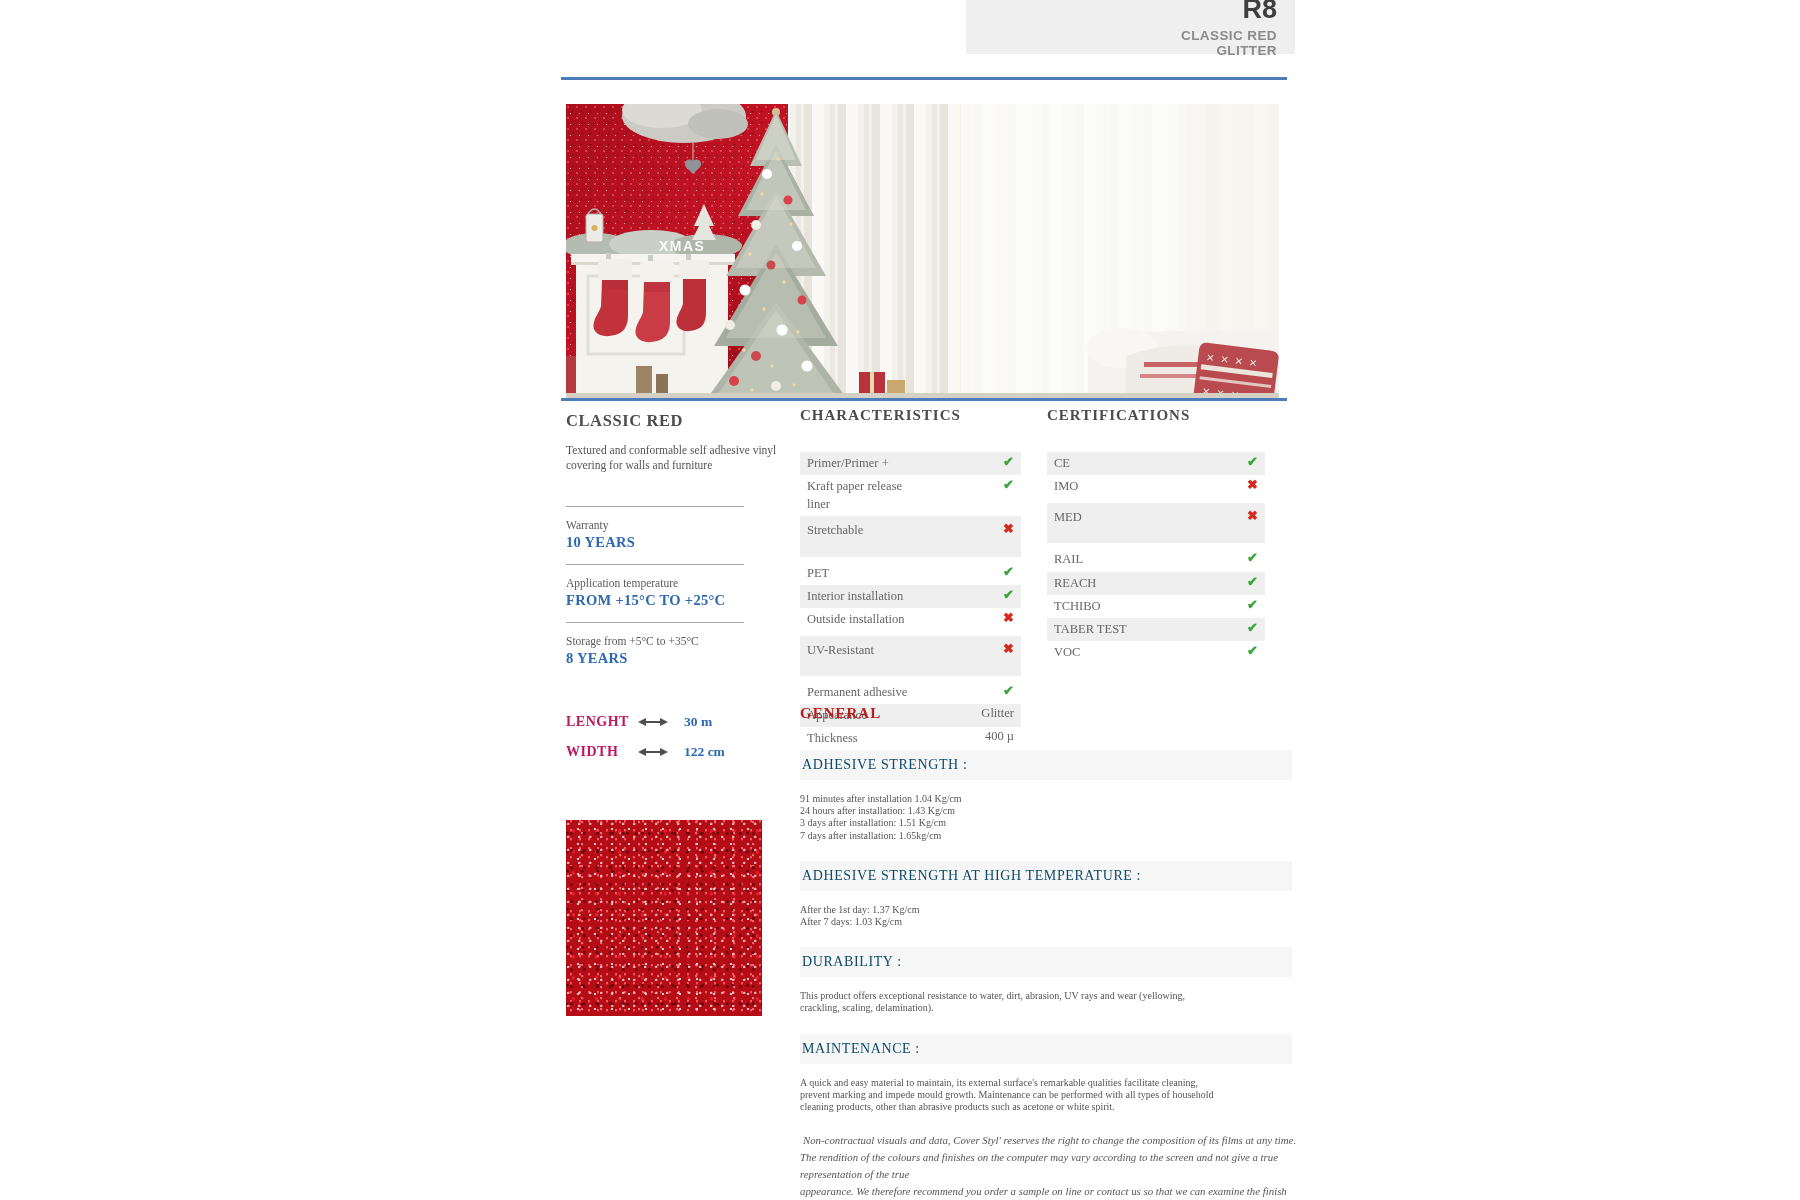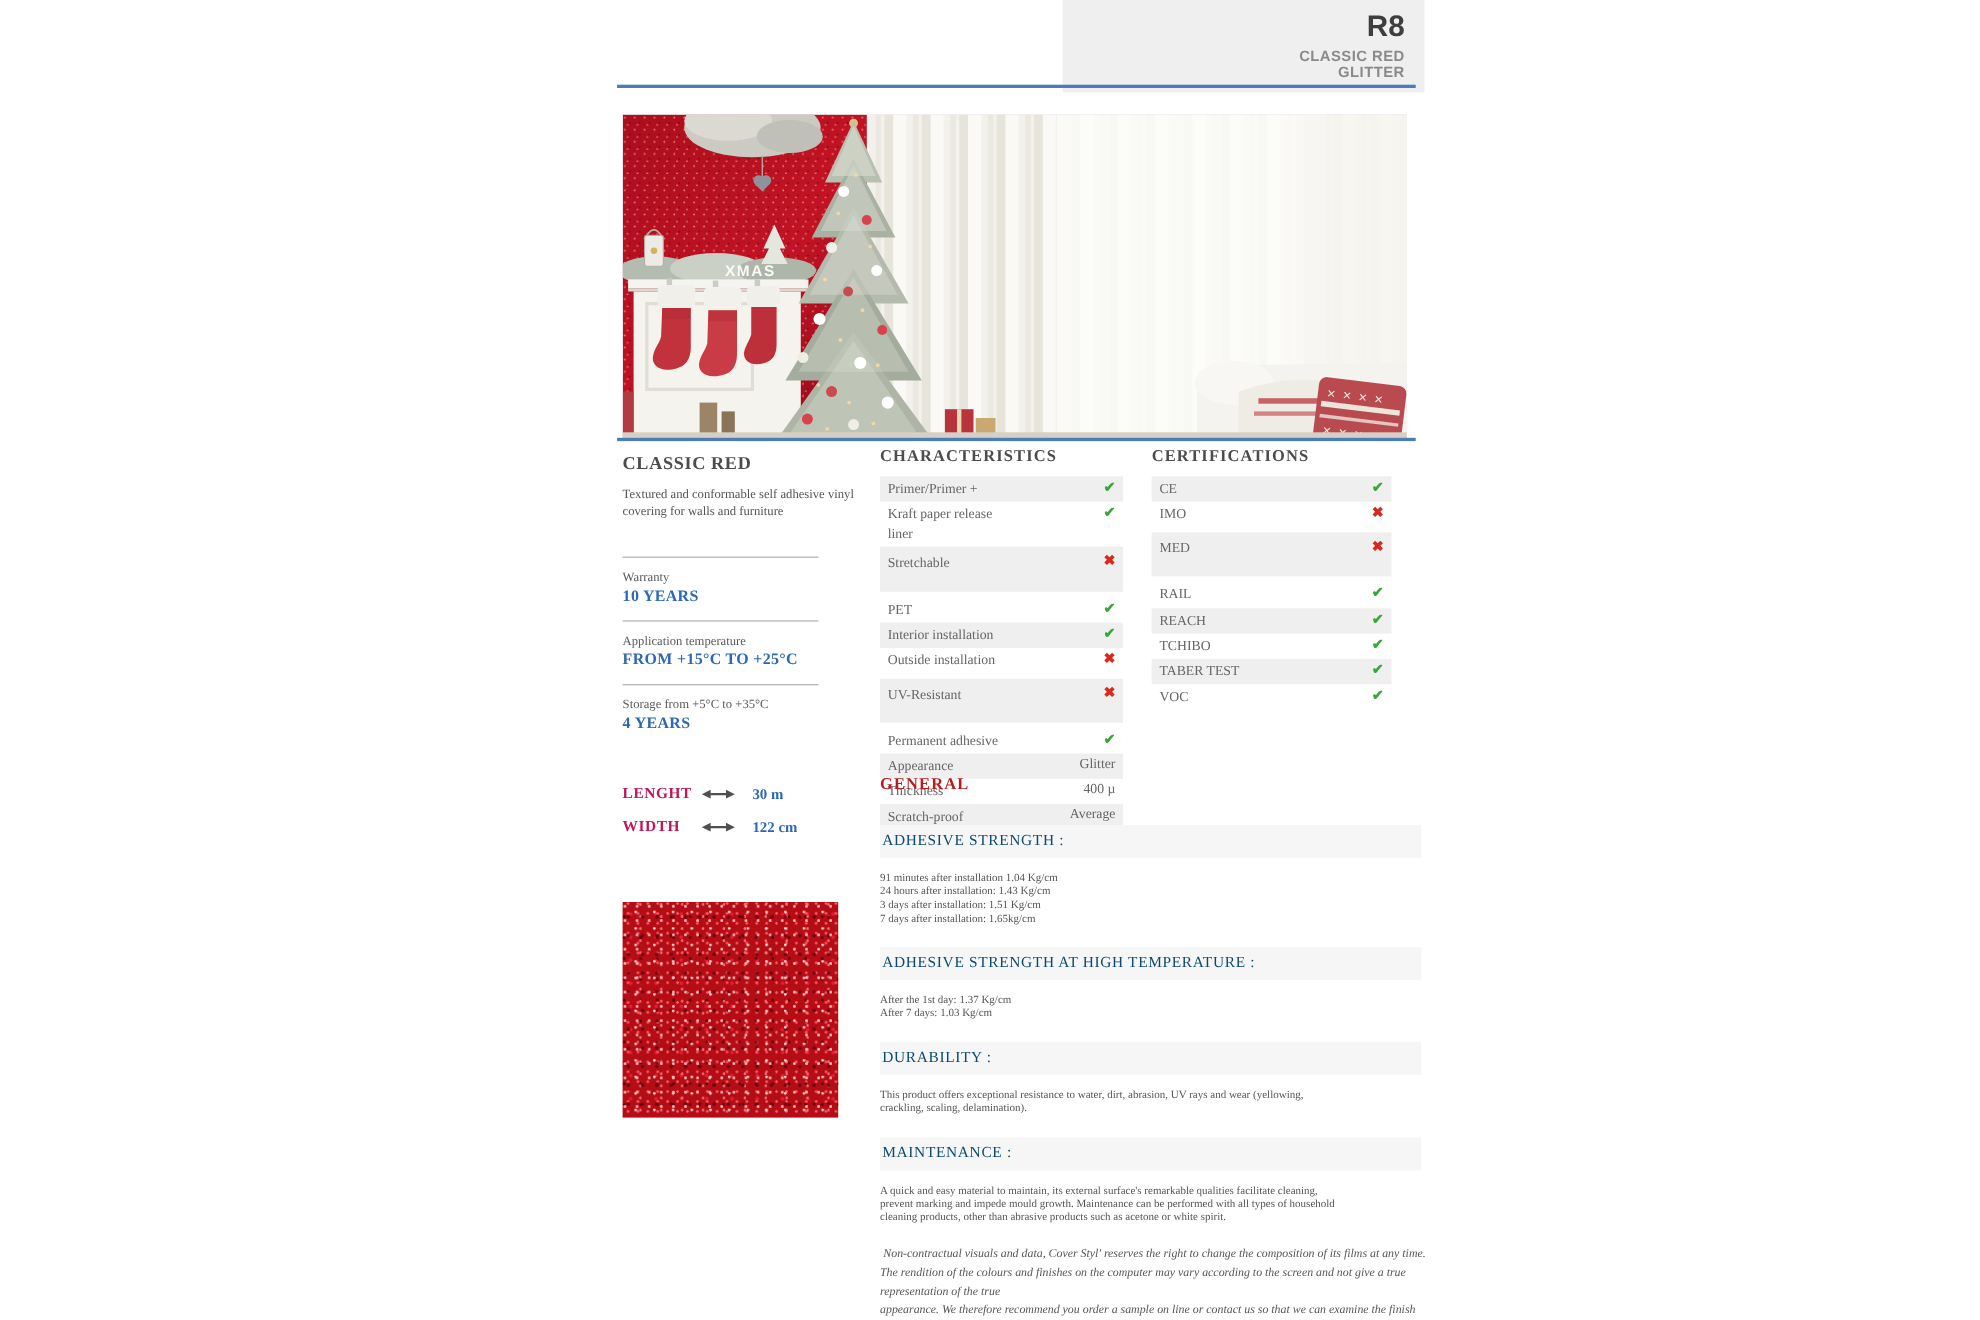--- a/index.html
+++ b/index.html
@@ -12,21 +12,21 @@
   html,body{background:#ffffff;}
   body{
     width:1800px;height:1200px;position:relative;
     font-family:"Liberation Serif","DejaVu Serif",serif;
     color:#555;
   }
   .abs{position:absolute;}
 
   
   .header-band{
-    left:966px;top:0;width:329px;height:84px;background:#efefef;
+    left:966px;top:0;width:329px;height:54px;background:#efefef;
     display:flex;flex-direction:column;align-items:flex-end;justify-content:center;
     padding-right:18px;
     font-family:"Liberation Sans","DejaVu Sans",sans-serif;
   }
   .r8{font-size:27px;font-weight:bold;color:#3e3e3e;line-height:1;margin-bottom:5px;}
   .hsub{font-size:13.5px;font-weight:bold;color:#8a8a8a;line-height:15px;letter-spacing:.4px;}
 
   .rule{left:561px;width:726px;height:3px;background:var(--accent-blue);}
   .rule-top{top:77px;}
   .rule-mid{top:398px;}
@@ -56,21 +56,21 @@
       radial-gradient(circle at 70% 60%, rgba(255,235,235,.85) 0 1px, transparent 1.5px),
       radial-gradient(circle at 40% 80%, rgba(110,0,10,.9) 0 1.2px, transparent 1.9px),
       radial-gradient(circle at 85% 20%, rgba(255,120,130,.85) 0 1px, transparent 1.5px),
       radial-gradient(circle at 10% 70%, rgba(85,0,6,.85) 0 1px, transparent 1.6px),
       radial-gradient(circle at 55% 15%, rgba(255,95,105,.9) 0 1px, transparent 1.4px),
       radial-gradient(circle at 32% 52%, rgba(236,28,52,.9) 0 1.4px, transparent 2px);
     background-size:11px 13px,17px 15px,13px 17px,19px 11px,15px 19px,9px 9px,23px 21px;
   }
 
   
-  .col-title{font-size:15px;font-weight:bold;color:#4c4c4c;letter-spacing:1px;margin-bottom:9px;}
+  .col-title{font-size:15px;font-weight:bold;color:#4c4c4c;letter-spacing:1px;margin-bottom:28px;}
   .char-col{left:800px;top:407px;width:221px;}
   .cert-col{left:1047px;top:407px;width:218px;}
   .trow{
     display:flex;justify-content:space-between;align-items:flex-start;
     padding:2px 7px 3px;font-size:12.5px;color:#666;min-height:18px;
   }
   .trow .tlabel{white-space:pre-line;line-height:1.45;}
   .shaded{background:#efefef;}
   .tall{padding-top:5px;padding-bottom:17px;}
   .gap{margin-bottom:5px;}
@@ -256,21 +256,21 @@
   <div class="spec">
     <div class="spec-label">Warranty</div>
     <div class="spec-value">10 YEARS</div>
   </div>
   <div class="spec">
     <div class="spec-label">Application temperature</div>
     <div class="spec-value">FROM +15°C TO +25°C</div>
   </div>
   <div class="spec">
     <div class="spec-label">Storage from +5°C to +35°C</div>
-    <div class="spec-value">4 YEARS</div>
+    <div class="spec-value">8 YEARS</div>
   </div>
 
   <div class="dims">
     <div class="dim-row">
       <span class="dim-label">LENGHT</span>
       <svg class="dim-arrow" width="30" height="10" viewBox="0 0 30 10">
         <line x1="5" y1="5" x2="25" y2="5" stroke="#4f4f4f" stroke-width="2"></line>
         <polygon points="0,5 8,1 8,9" fill="#4f4f4f"></polygon>
         <polygon points="30,5 22,1 22,9" fill="#4f4f4f"></polygon>
       </svg>

